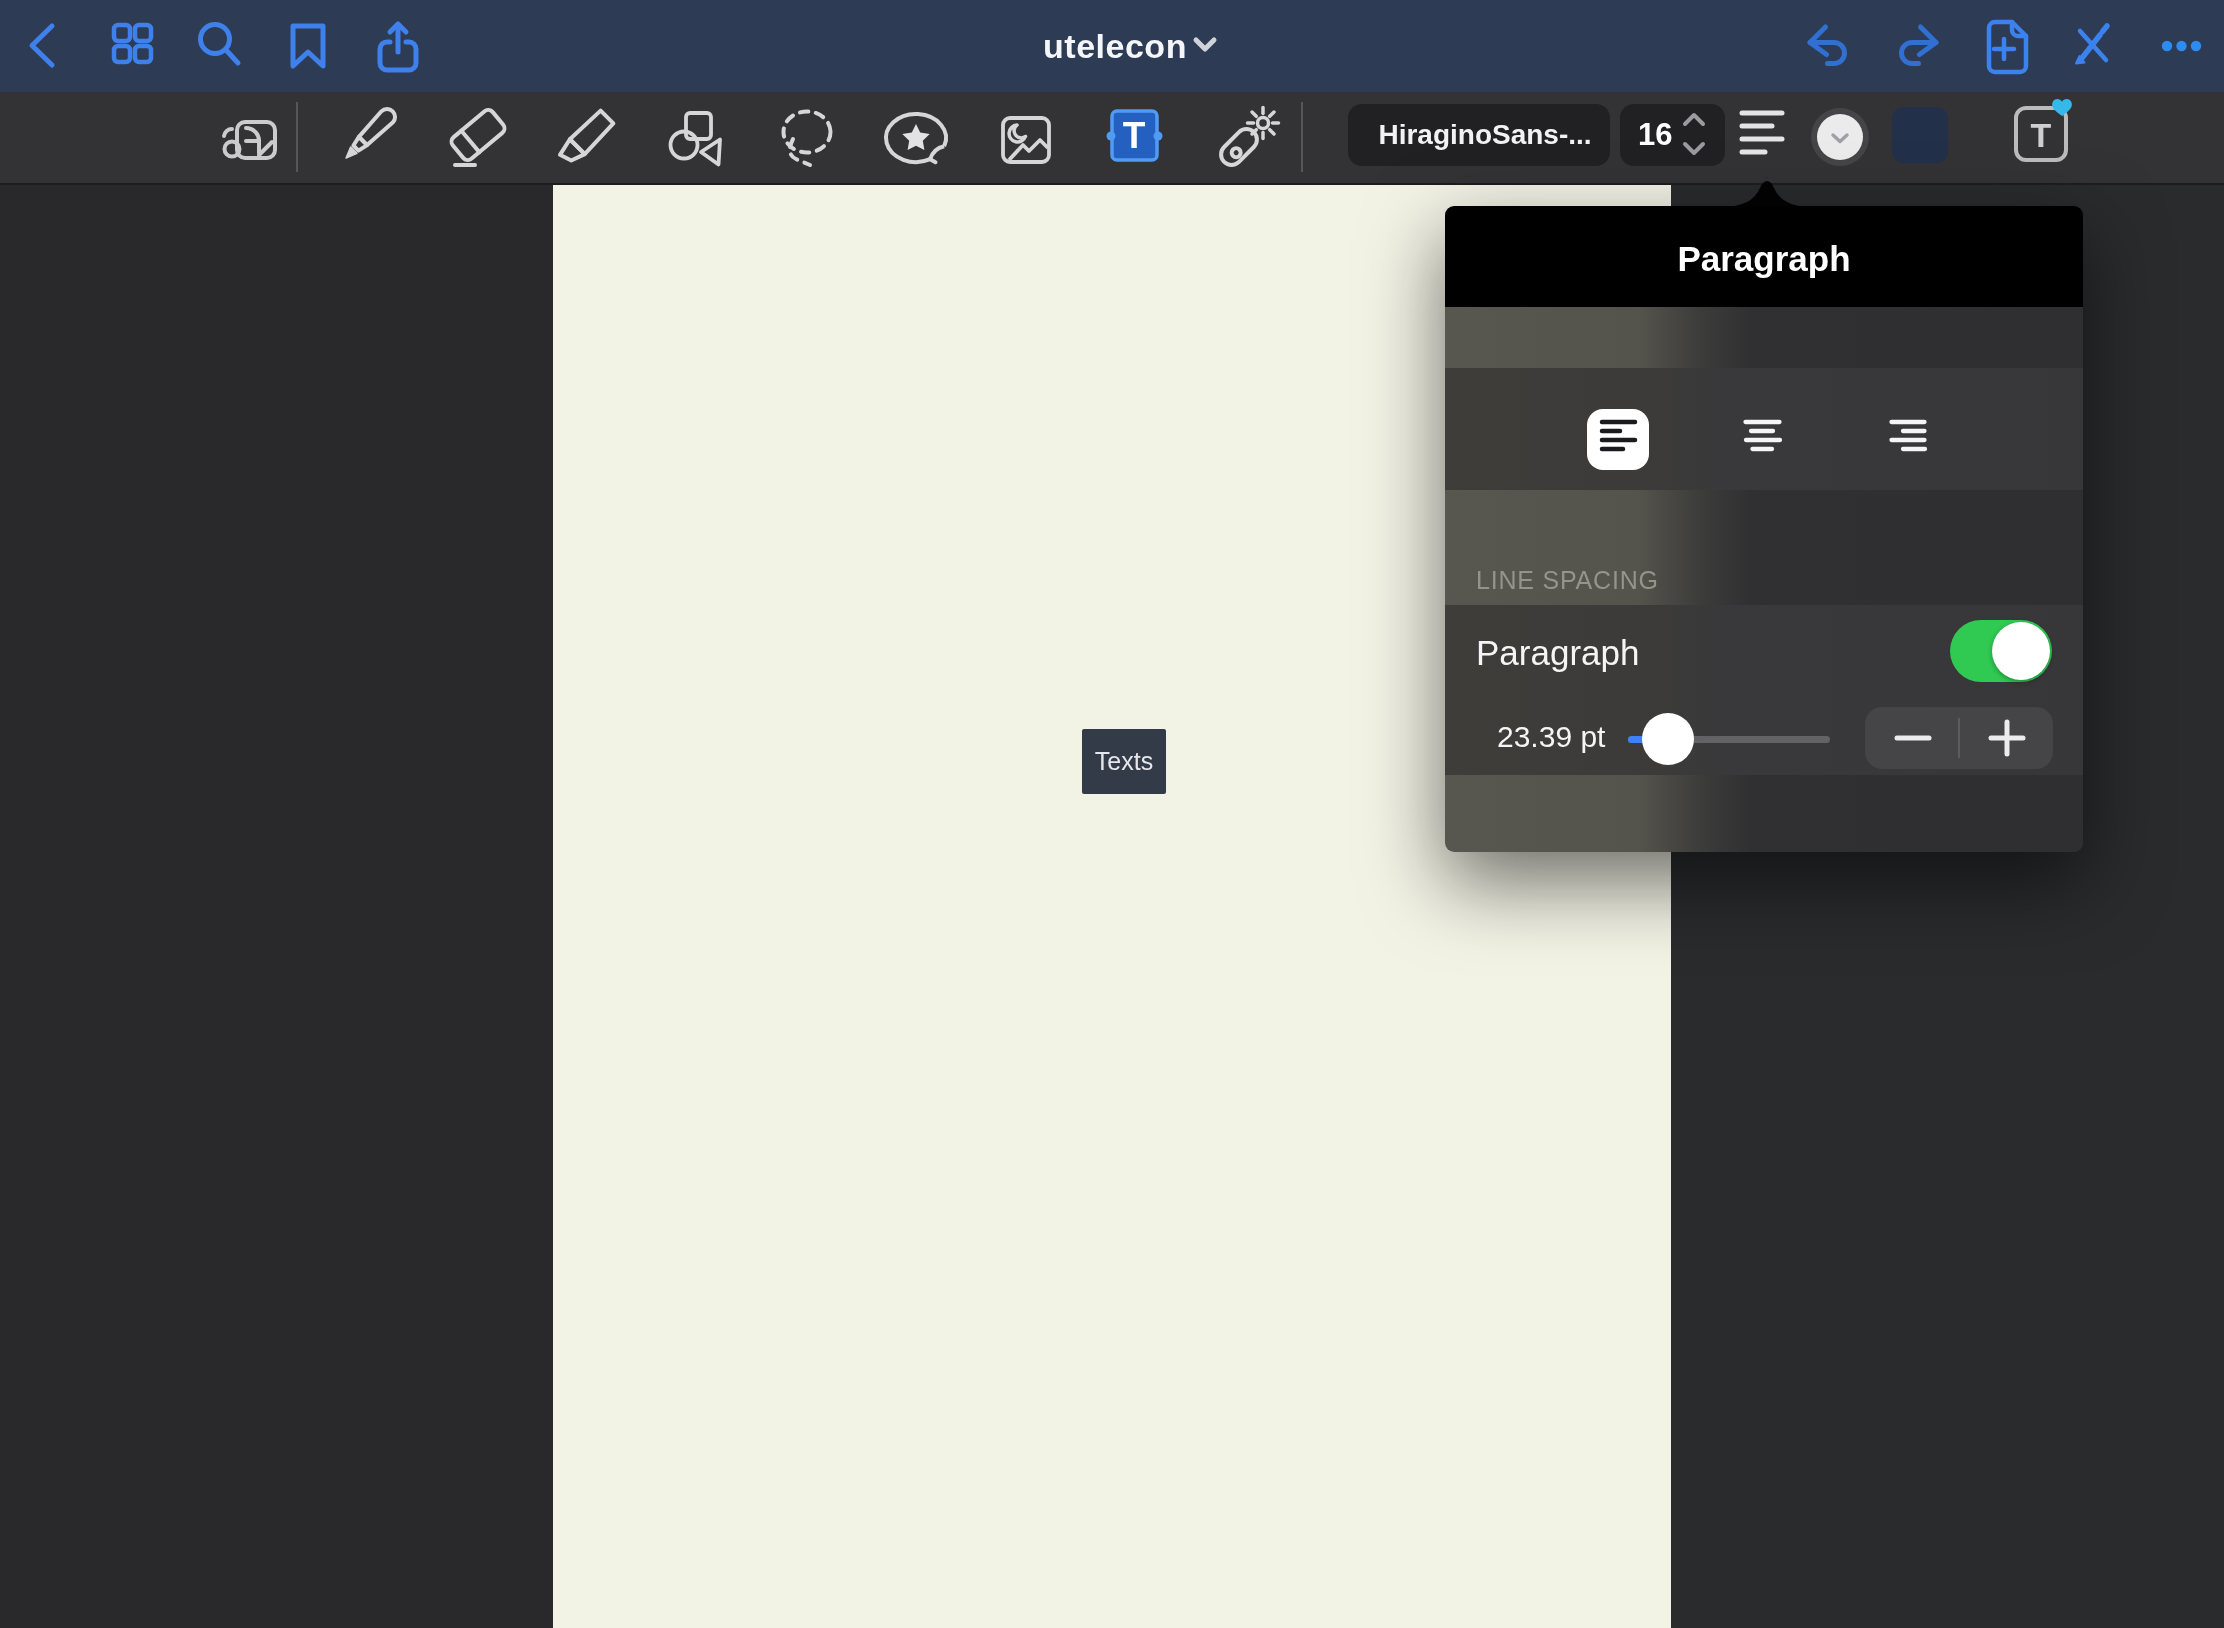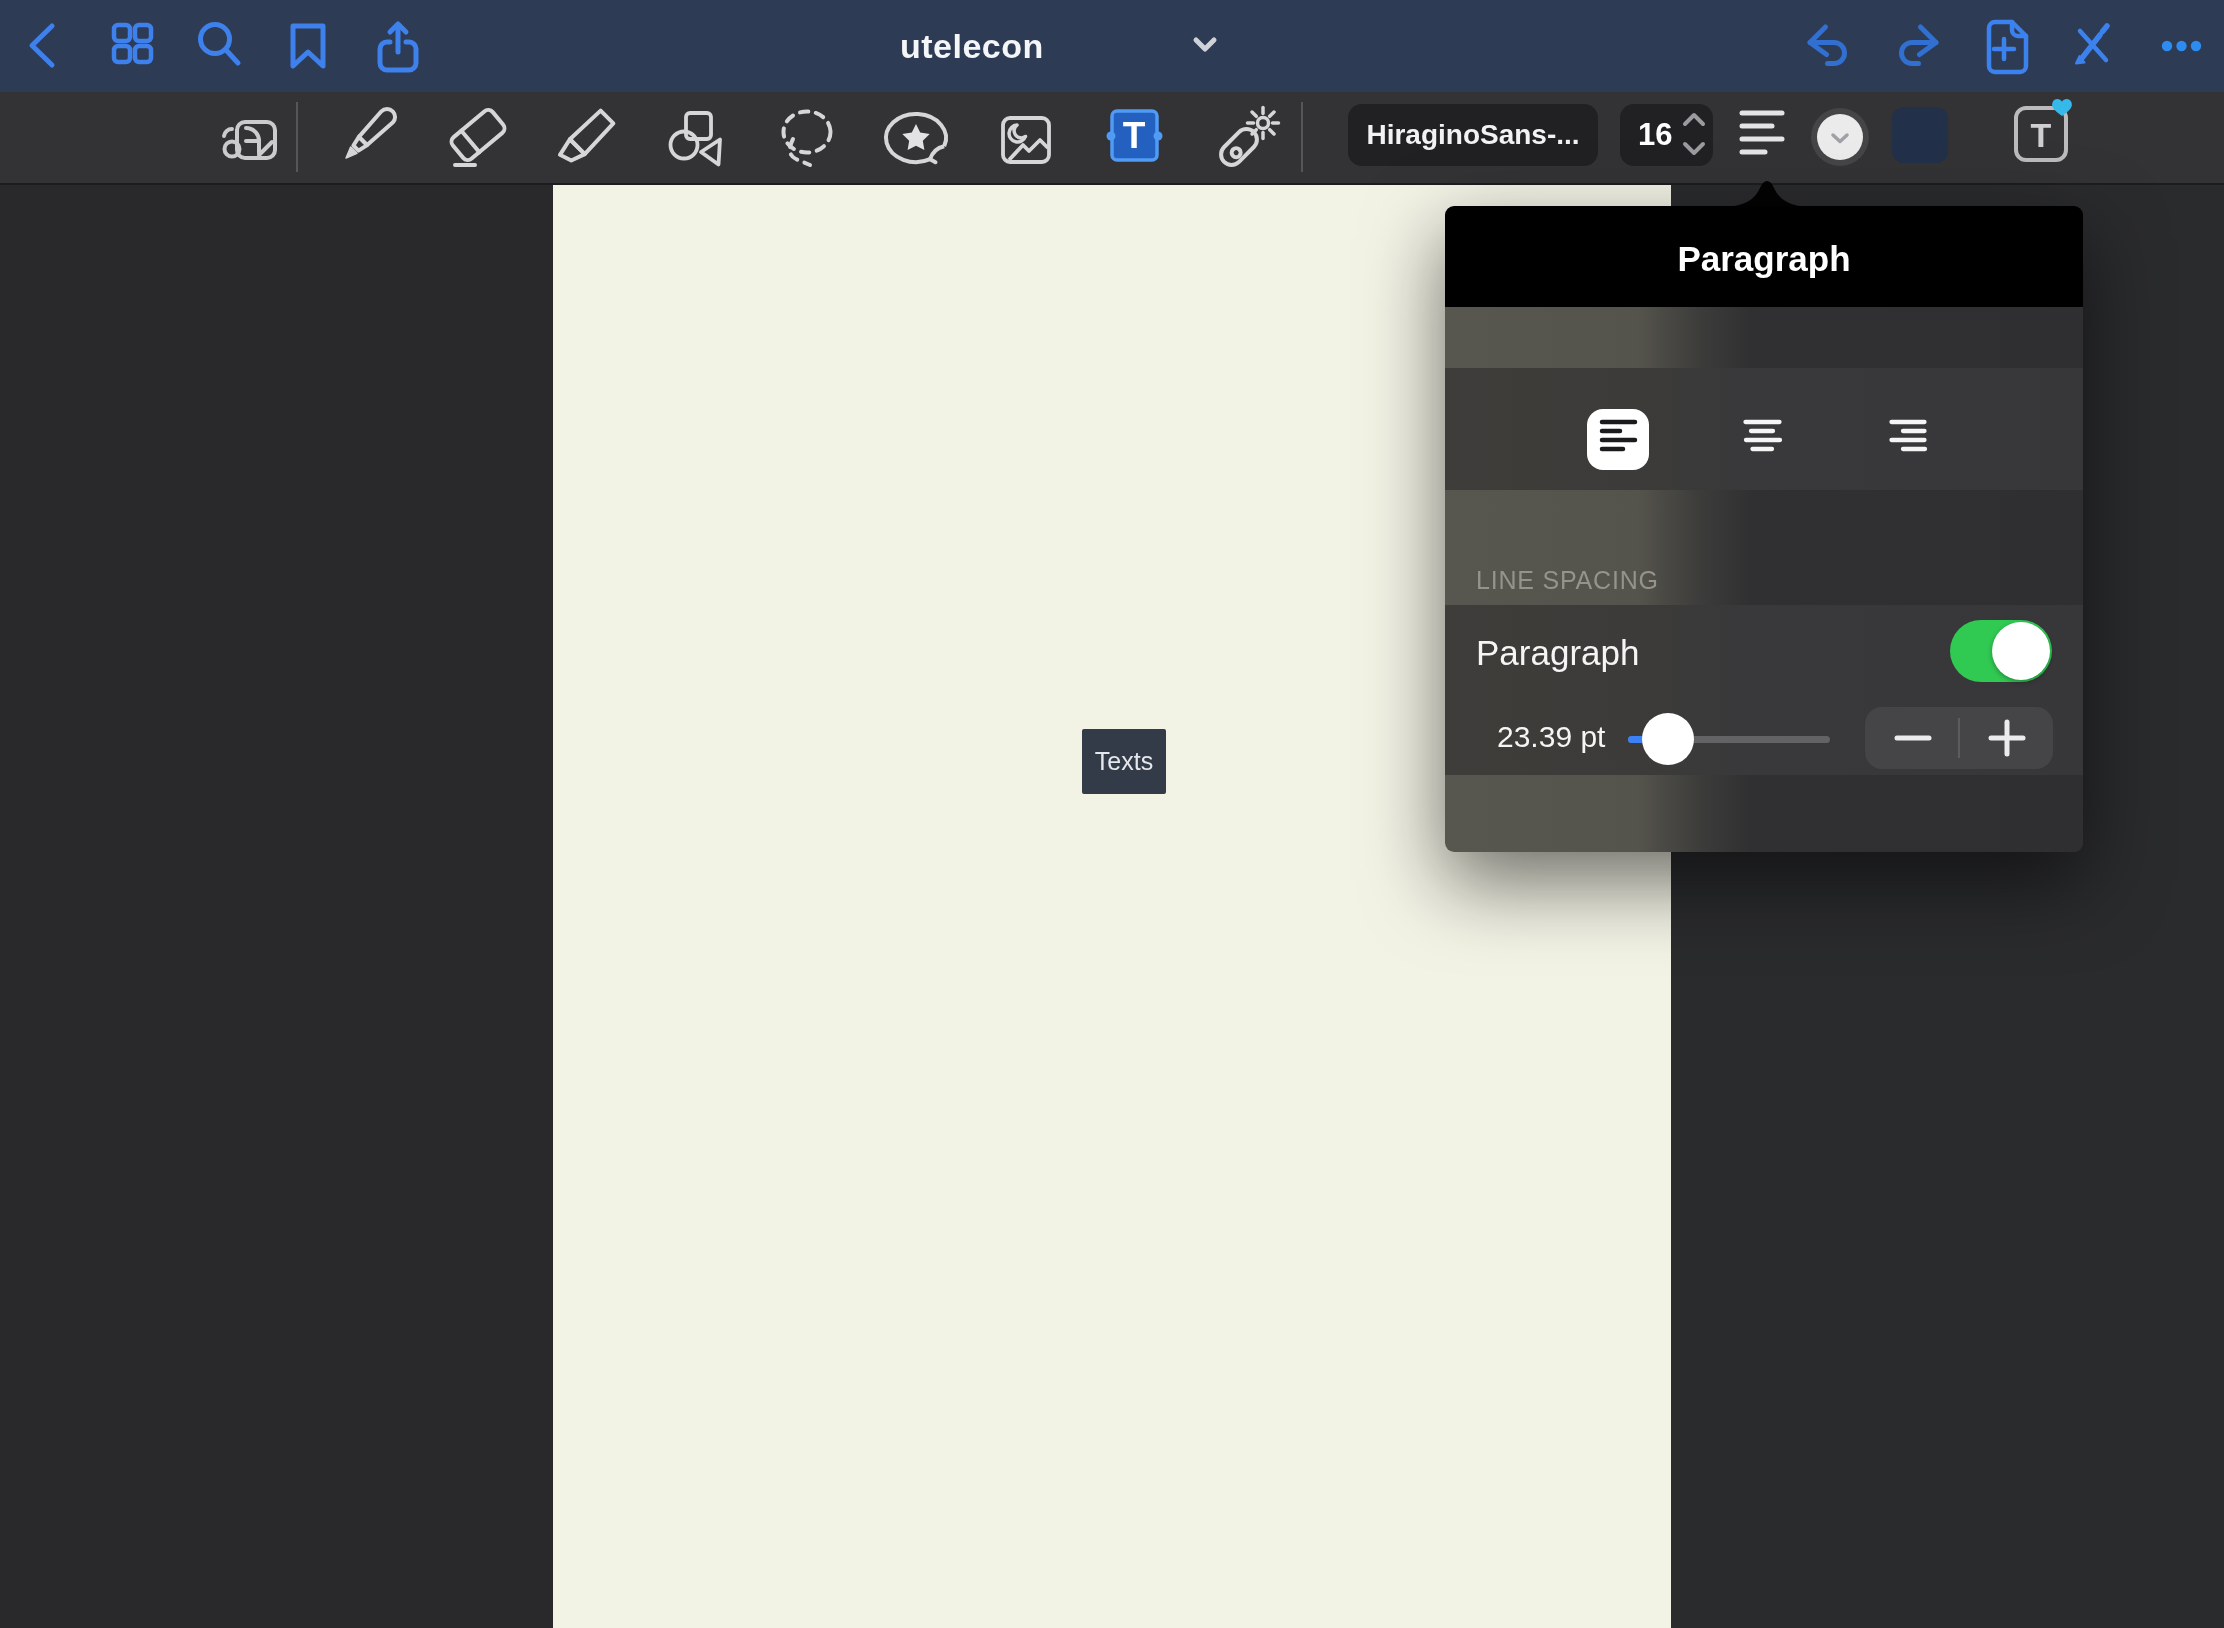--- a/index.html
+++ b/index.html
@@ -3,24 +3,24 @@
 <meta charset="utf-8">
 <style>
   html,body{margin:0;padding:0;}
   body{width:2224px;height:1628px;position:relative;overflow:hidden;
        background:#2a2b2d;font-family:"Liberation Sans",sans-serif;}
   .abs{position:absolute;}
   #topbar{left:0;top:0;width:2224px;height:92px;background:#2d3c54;}
   #toolbar{left:0;top:92px;width:2224px;height:91px;background:#333335;border-bottom:2px solid #1d1d1f;}
   #leftcanvas{left:0;top:185px;width:553px;height:1443px;background:#29292b;}
   #page{left:553px;top:185px;width:1118px;height:1443px;background:#f2f2e5;}
-  #title{left:900px;top:0;width:430px;height:92px;line-height:92px;
+  #title{left:900px;top:0;width:430px;height:92px;line-height:92px;text-align:center;
          color:#f4f6f9;font-size:34px;font-weight:bold;letter-spacing:0.5px;}
   .divider{width:2px;height:70px;top:102px;background:#56565a;}
-  .btnrect{top:104px;height:62px;border-radius:14px;background:#212123;}
+  .btnrect{top:104px;height:62px;border-radius:14px;background:#212123;padding-left:12px;}
   #fontbtn{left:1348px;width:250px;color:#f2f2f4;font-size:28px;font-weight:bold;
            text-align:center;line-height:62px;}
   #sizebtn{left:1620px;width:93px;}
   #sizebtn span{position:absolute;left:18px;top:0;line-height:62px;color:#fff;
                 font-size:31px;font-weight:bold;}
   #texts{left:1082px;top:729px;width:84px;height:65px;background:#343b48;border-radius:2px;
          color:#e4e7eb;font-size:25px;text-align:center;line-height:64px;}
   #popover{left:1445px;top:206px;width:638px;height:646px;border-radius:9px;overflow:hidden;
            box-shadow:0 30px 80px rgba(0,0,0,0.55);}
   #pophead{position:absolute;left:0;top:0;width:638px;height:101px;background:#000;

